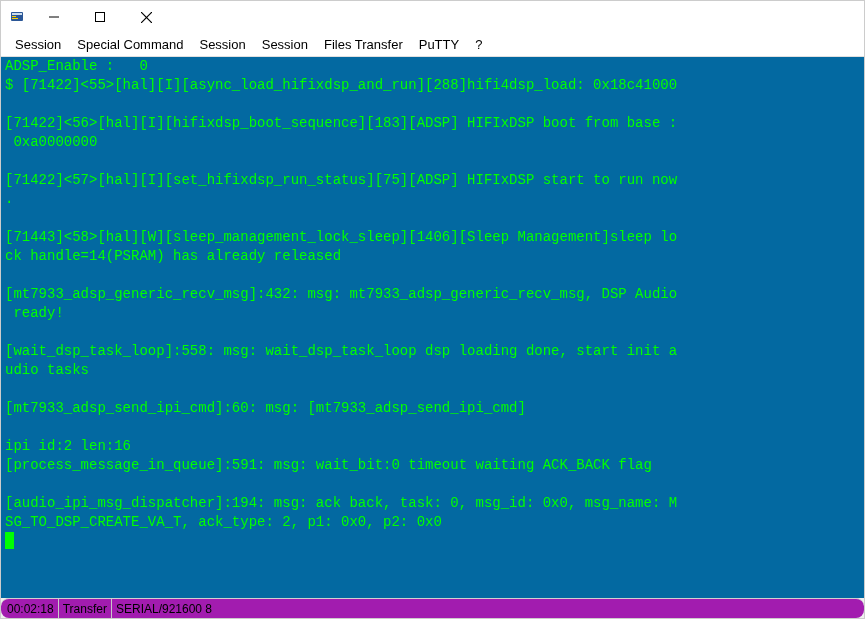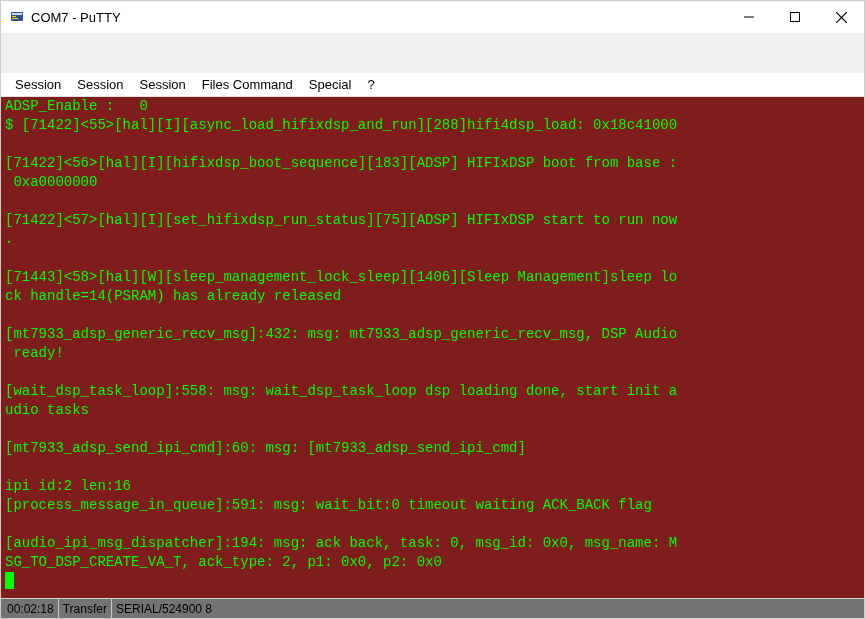--- a/index.html
+++ b/index.html
@@ -50,56 +50,56 @@
   .win-btn.close { font-size: 14px; }
   .menubar {
     height: 24px;
     background: #ffffff;
     display: flex;
     align-items: center;
     padding: 0 6px;
     gap: 0;
     border-bottom: 1px solid #e0e0e0;
     font-size: 13px;
-    margin-top: 40px;
   }
   .menu-item {
     padding: 2px 8px;
     color: #000;
     cursor: default;
   }
   .terminal {
     flex: 1;
-    background: #7f1d1d;
+    background: #0369a1;
     color: #00ff00;
     font-family: "Courier New", monospace;
     font-size: 14px;
     line-height: 19px;
     padding: 0 4px;
     white-space: pre-wrap;
     word-break: break-all;
     overflow: hidden;
     position: relative;
   }
   .cursor {
     display: inline-block;
     width: 9px;
     height: 17px;
     background: #00ff00;
     vertical-align: text-bottom;
   }
   .statusbar {
     height: 20px;
-    background: #737373;
+    background: #a21caf;
     border-top: 1px solid #d0d0d0;
     display: flex;
     align-items: flex-end;
     font-size: 12px;
     color: #000;
     padding-left: 2px;
+    border-radius: 8px;
   }
   .status-cell {
     padding: 0 4px;
     border-right: 1px solid #c8c8c8;
     height: 100%;
     display: flex;
     align-items: center;
   }
   .status-cell:last-child { border-right: none; }
 </style>
@@ -108,21 +108,20 @@
 
 <div class="titlebar">
   <span class="titlebar-icon">
     <svg width="16" height="16" viewBox="0 0 16 16">
       <rect x="2" y="3" width="12" height="9" rx="1" fill="#2b5797"></rect>
       <rect x="3" y="4" width="10" height="2" fill="#cde"></rect>
       <rect x="3" y="7" width="4" height="1" fill="#ffd400"></rect>
       <rect x="3" y="9" width="6" height="1" fill="#ffd400"></rect>
     </svg>
   </span>
-  <span class="titlebar-title">COM7 - PuTTY</span>
   <div class="win-controls">
     <div class="win-btn">
       <svg width="10" height="10">
           <line x1="0" y1="5" x2="10" y2="5" stroke="#000" stroke-width="1"></line>
         </svg>
     </div>
     <div class="win-btn">
       <svg width="10" height="10">
           <rect x="0.5" y="0.5" width="9" height="9" fill="none" stroke="#000" stroke-width="1"></rect>
         </svg>
@@ -131,24 +130,25 @@
       <svg width="11" height="11">
           <line x1="0" y1="0" x2="11" y2="11" stroke="#000" stroke-width="1.2"></line>
           <line x1="11" y1="0" x2="0" y2="11" stroke="#000" stroke-width="1.2"></line>
         </svg>
     </div>
   </div>
 </div>
 
 <div class="menubar">
   <span class="menu-item">Session</span>
+  <span class="menu-item">Special Command</span>
   <span class="menu-item">Session</span>
   <span class="menu-item">Session</span>
-  <span class="menu-item">Files Command</span>
-  <span class="menu-item">Special</span>
+  <span class="menu-item">Files Transfer</span>
+  <span class="menu-item">PuTTY</span>
   <span class="menu-item">?</span>
 </div>
 
 <div class="terminal"><span>ADSP_Enable :   0
 $ [71422]&lt;55&gt;[hal][I][async_load_hifixdsp_and_run][288]hifi4dsp_load: 0x18c41000
 
 [71422]&lt;56&gt;[hal][I][hifixdsp_boot_sequence][183][ADSP] HIFIxDSP boot from base :
  0xa0000000
 
 [71422]&lt;57&gt;[hal][I][set_hifixdsp_run_status][75][ADSP] HIFIxDSP start to run now
@@ -168,14 +168,14 @@
 ipi id:2 len:16
 [process_message_in_queue]:591: msg: wait_bit:0 timeout waiting ACK_BACK flag
 
 [audio_ipi_msg_dispatcher]:194: msg: ack back, task: 0, msg_id: 0x0, msg_name: M
 SG_TO_DSP_CREATE_VA_T, ack_type: 2, p1: 0x0, p2: 0x0
 </span><span class="cursor"></span></div>
 
 <div class="statusbar">
   <span class="status-cell">00:02:18</span>
   <span class="status-cell">Transfer</span>
-  <span class="status-cell">SERIAL/524900 8</span>
+  <span class="status-cell">SERIAL/921600 8</span>
 </div>
 
 </body></html>

